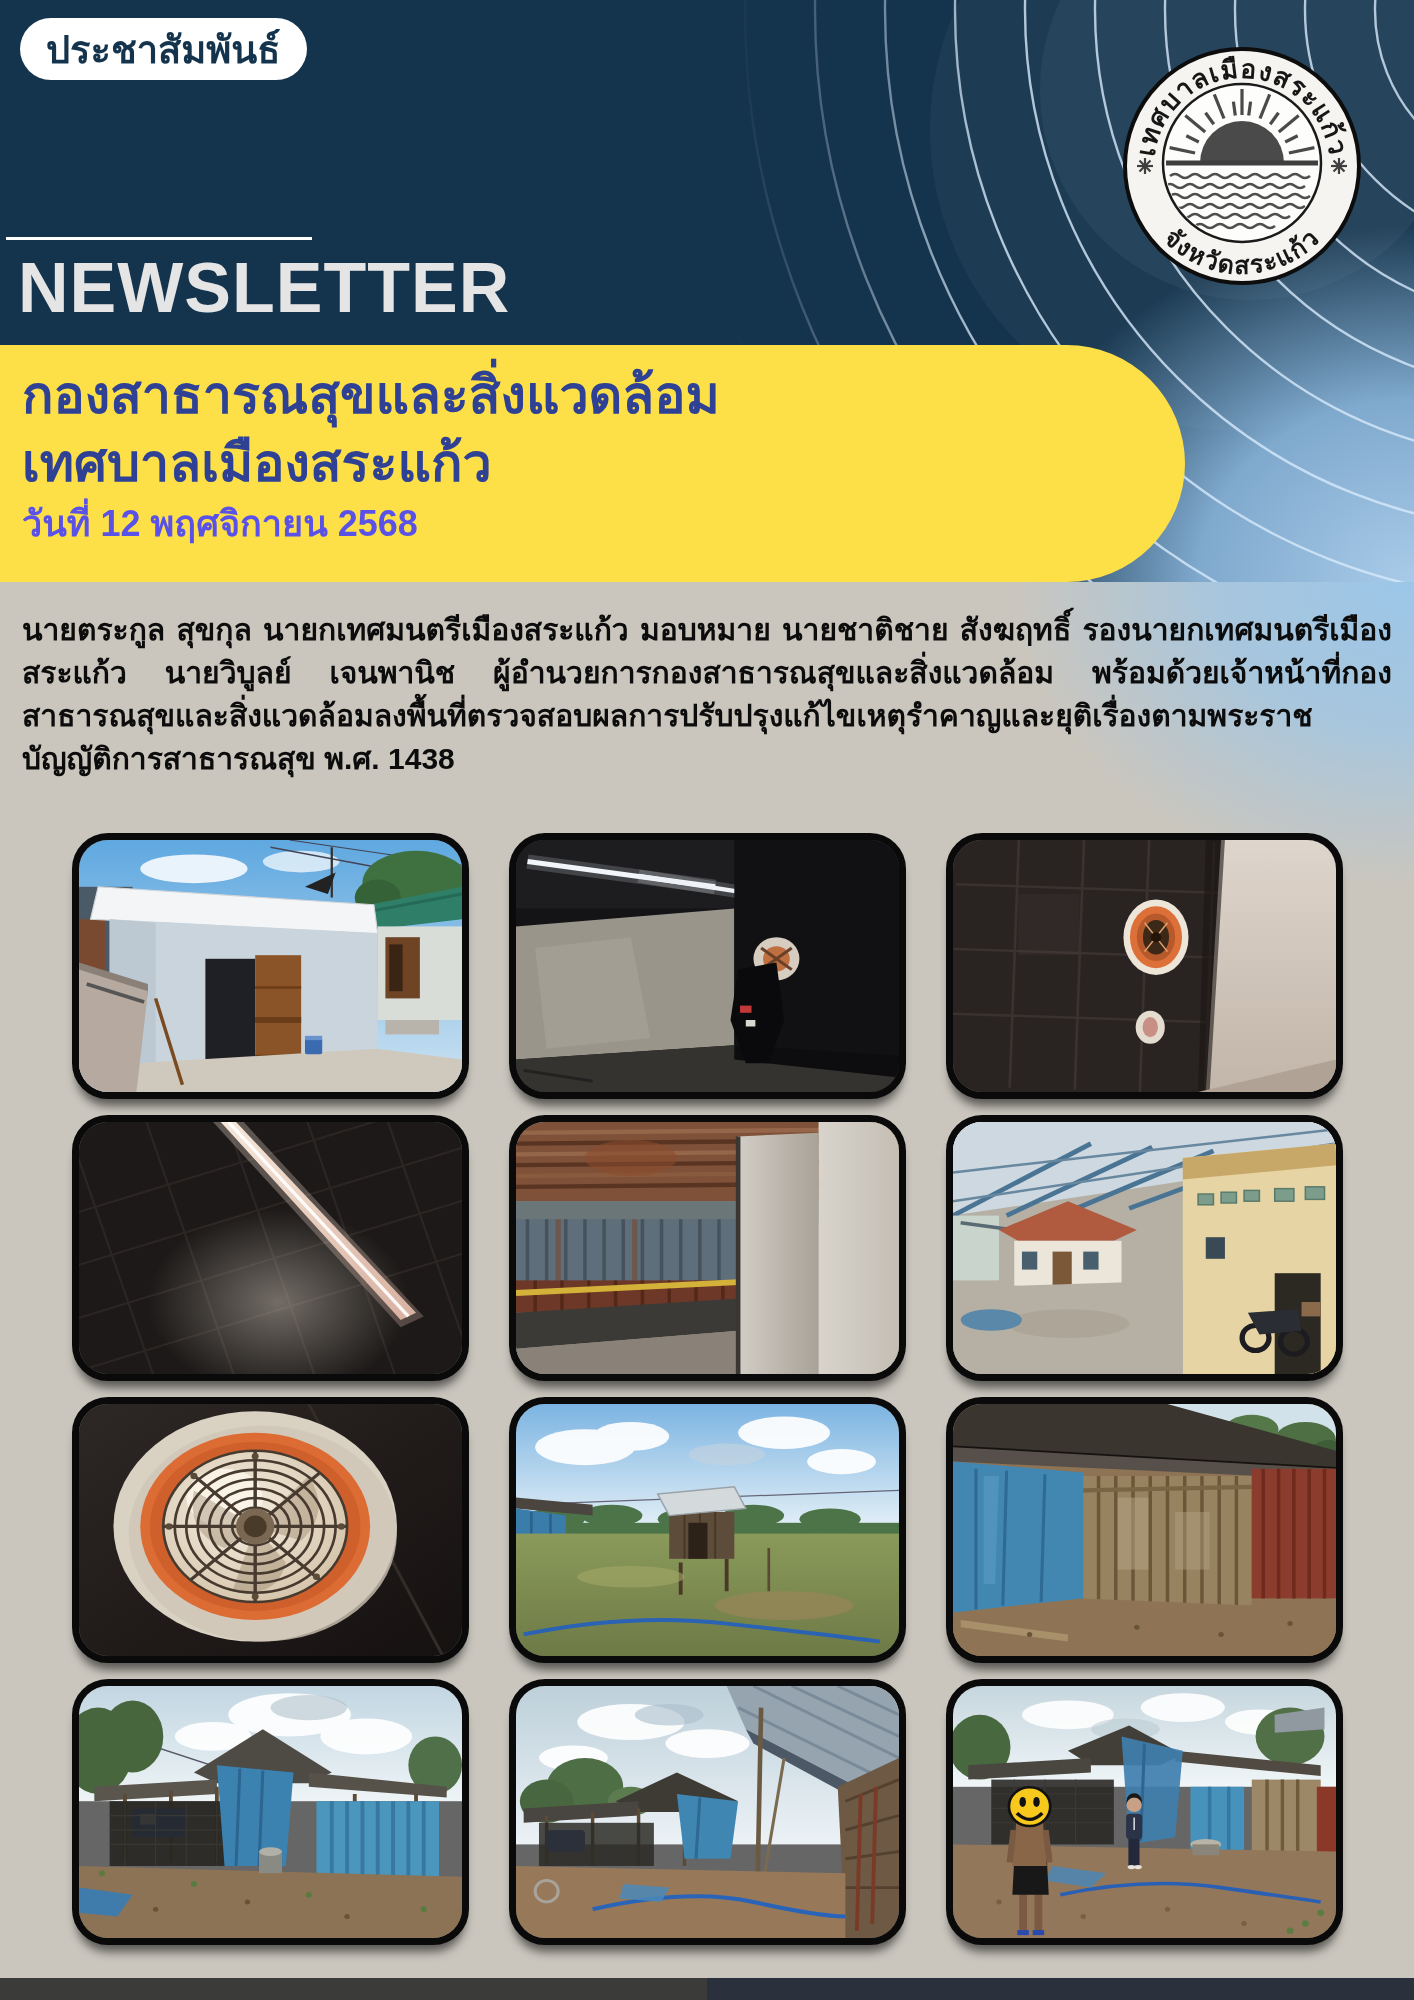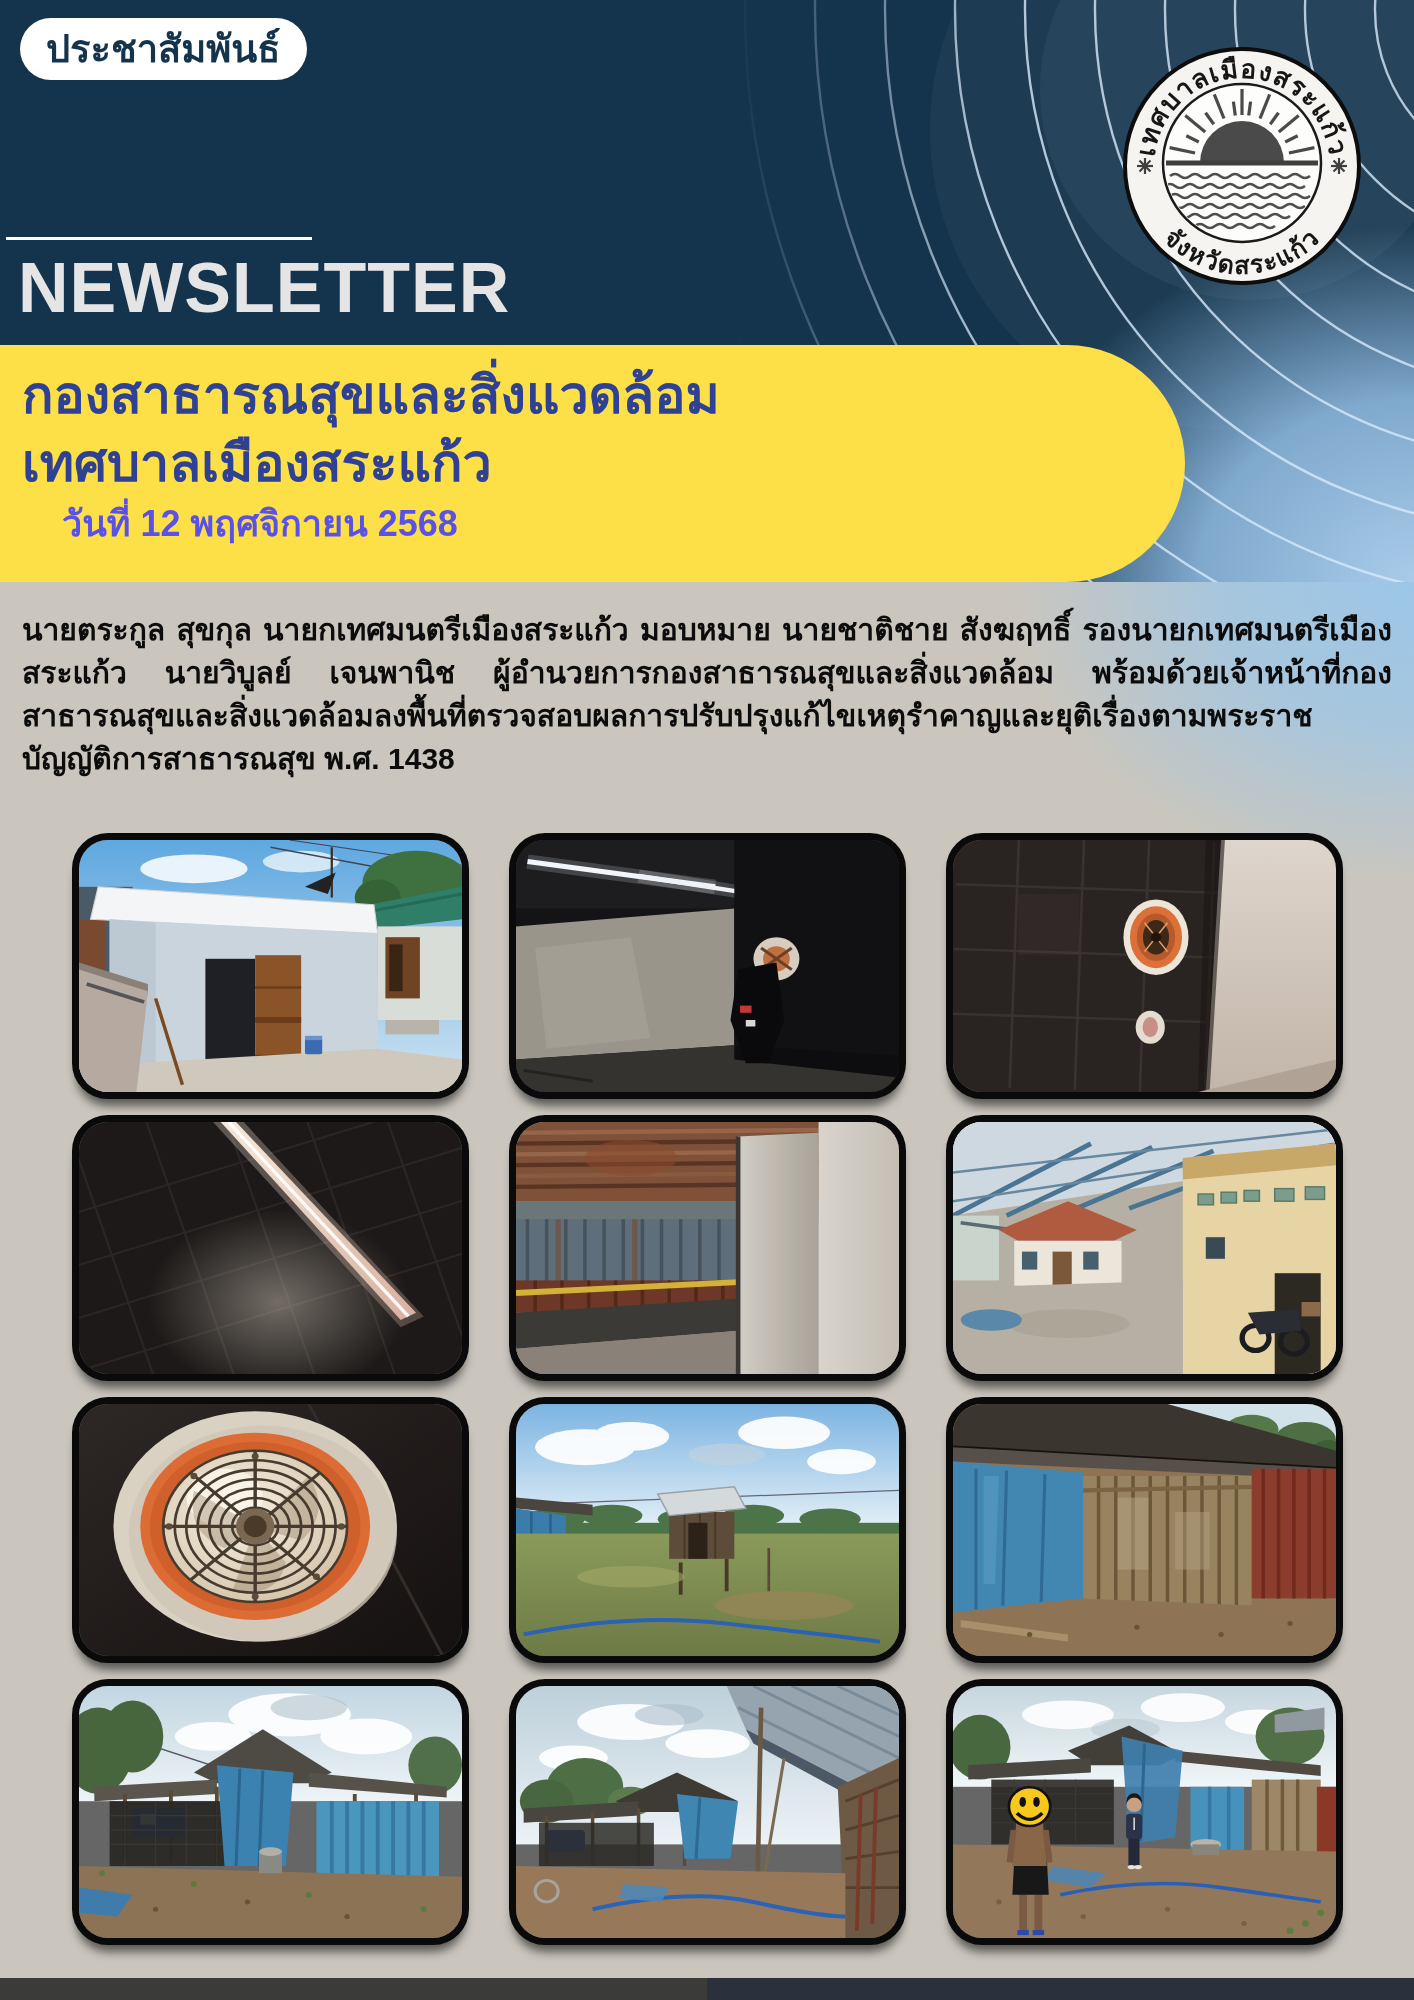--- a/index.html
+++ b/index.html
@@ -11,35 +11,35 @@
   .hero-disc1{position:absolute;left:930px;top:-170px;width:600px;height:600px;border-radius:50%;
               background:rgba(215,230,245,0.05);}
   .hero-disc2{position:absolute;left:1040px;top:-120px;width:420px;height:420px;border-radius:50%;
               background:rgba(215,230,245,0.05);}
   .hero-glow{position:absolute;left:920px;top:100px;width:494px;height:482px;
              background:radial-gradient(ellipse 115% 100% at 100% 100%,
                #a9cbe9 0%,#7fa9cd 38%,rgba(20,51,76,0) 74%);}
   .hero-arcs{position:absolute;left:0;top:0;}
 
   .badge{position:absolute;left:20px;top:18px;height:62px;padding:0 26px;border-radius:34px;
-         background:#ffffff;display:flex;
+         background:#ffffff;display:flex;align-items:center;
          color:#14334c;font-size:38px;font-weight:800;}
   .big-title{position:absolute;left:18px;top:78px;color:#ffffff;font-size:98px;font-weight:800;
              letter-spacing:1px;line-height:1.45;}
   .rule{position:absolute;left:6px;top:237px;width:306px;height:3px;background:#ffffff;}
   .en-title{position:absolute;left:18px;top:248px;color:#e5e5e5;font-size:70px;font-weight:800;
             letter-spacing:1px;}
   .logo{position:absolute;left:1122px;top:46px;width:240px;height:240px;}
 
   
   .panel{position:absolute;left:0;top:345px;width:1185px;height:237px;background:#fde047;
          border-radius:0 120px 120px 0;}
   .panel .l1{position:absolute;left:22px;top:8px;color:#2e4195;font-size:52px;font-weight:800;}
   .panel .l2{position:absolute;left:22px;top:76px;color:#2e4195;font-size:52px;font-weight:800;}
-  .panel .date{position:absolute;left:22px;top:150px;color:#5a52e8;font-size:36px;font-weight:800;margin-left:40px;}
+  .panel .date{position:absolute;left:22px;top:150px;color:#5a52e8;font-size:36px;font-weight:800;}
 
   
   .body-glow{position:absolute;left:950px;top:582px;width:464px;height:470px;
              background:radial-gradient(ellipse 120% 90% at 100% 0%,
                #9cc6e8 0%,rgba(156,198,232,0.75) 35%,rgba(156,198,232,0) 72%);}
   .para{position:absolute;left:22px;top:608px;width:1370px;color:#0c0c0c;
         font-size:30px;font-weight:700;line-height:43px;text-align:justify;}
 
   
   .grid{position:absolute;left:72px;top:833px;width:1271px;display:grid;

